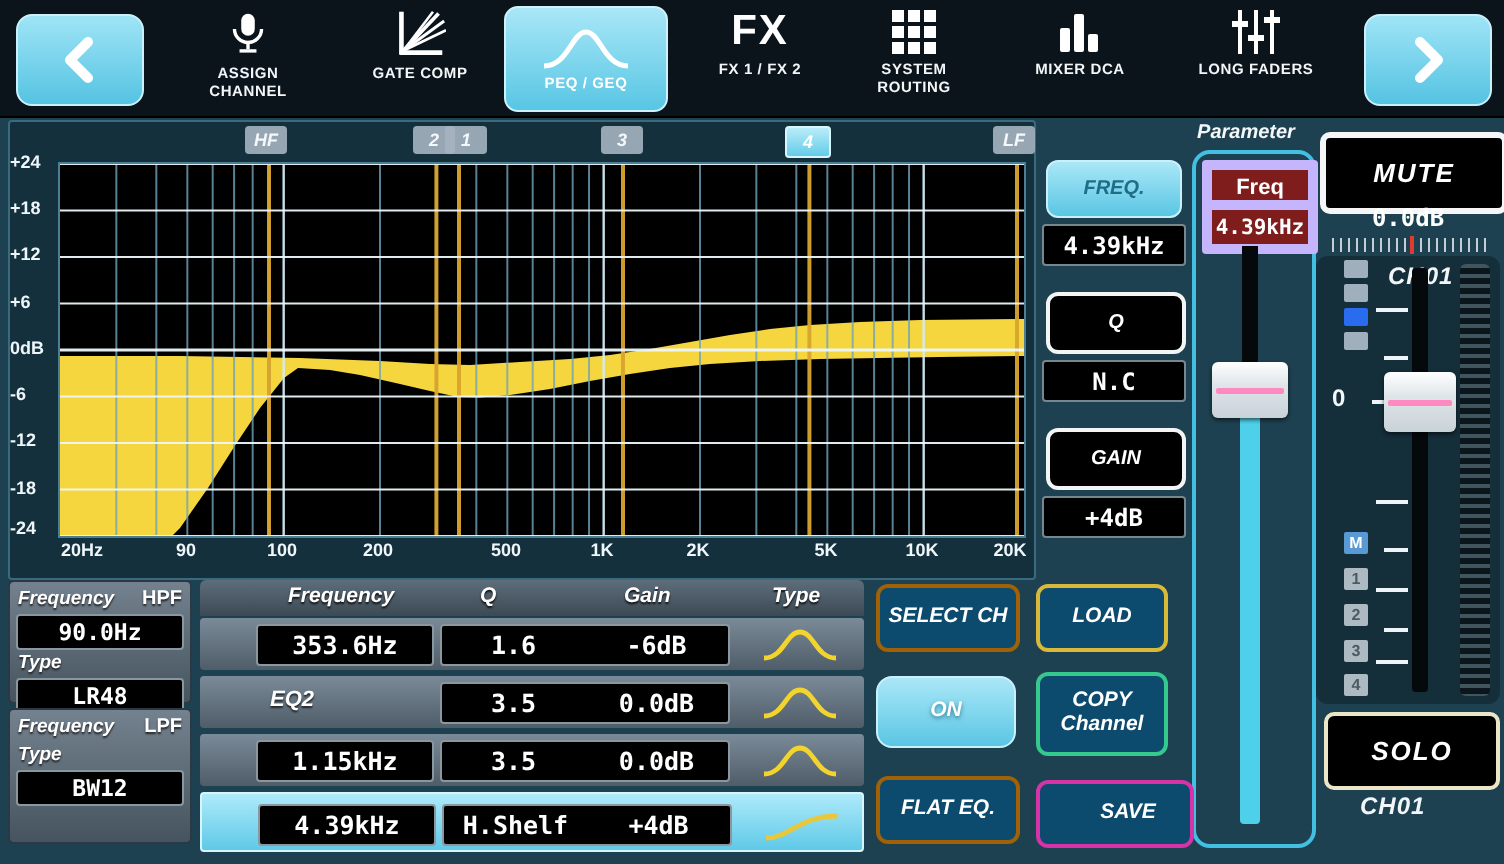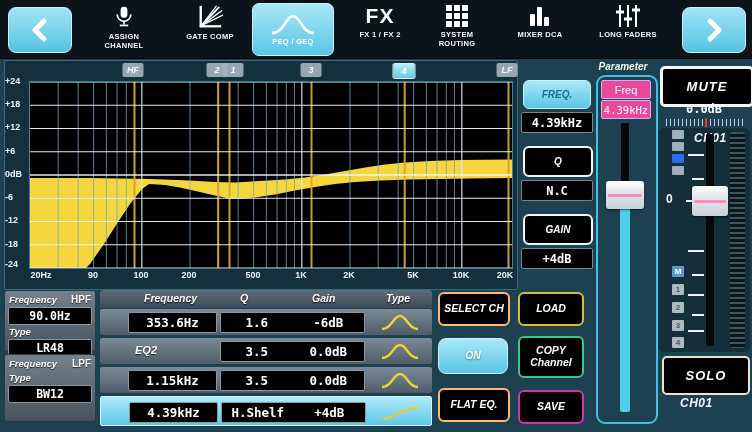--- a/index.html
+++ b/index.html
@@ -34,22 +34,22 @@
      display:flex;align-items:center;justify-content:center;cursor:pointer;}
   .pbtn.cyan{background:linear-gradient(#aae7f7,#5ac6e4);border:1px solid #c9f1fb;color:#1f6d86;}
   .pval{position:absolute;left:521px;width:70px;height:19px;background:#000;border:1px solid #77878f;
      border-radius:2px;color:#fff;font-family:"DejaVu Sans Mono",monospace;font-weight:bold;font-size:12px;
      display:flex;align-items:center;justify-content:center;}
 
   
   .param-title{position:absolute;left:588px;top:61px;width:70px;text-align:center;
      font-size:10px;font-weight:bold;font-style:italic;color:#f4f8fa;}
   .param-panel{position:absolute;left:596px;top:75px;width:58px;height:345px;border:2px solid #43bfe2;border-radius:9px;}
-  .param-box{position:absolute;left:3px;width:48px;height:17px;background:#ec4899;border:1px solid #c4b5fd;
-     border-radius:2px;display:flex;align-items:center;justify-content:center;font-weight:normal;}
+  .param-box{position:absolute;left:3px;width:48px;height:17px;background:#7f1d1d;border:5px solid #c4b5fd;
+     border-radius:2px;display:flex;align-items:center;justify-content:center;font-weight:bold;}
   .ptrack-top{position:absolute;left:23px;top:46px;width:8px;background:#05090c;}
   .ptrack-bot{position:absolute;left:22px;width:10px;background:#4fd0ea;border-radius:2px;}
   .cap{position:absolute;background:linear-gradient(#ffffff,#dfe6ea 40%,#c9d2d8);border-radius:3px;
      box-shadow:0 1px 2px rgba(0,0,0,.6);cursor:pointer;}
   .cap .pink{position:absolute;left:2px;right:2px;top:46%;height:3px;background:#ff8ac2;border-radius:1px;}
 
   
   .mute{position:absolute;left:660px;top:66px;width:88px;height:35px;background:#000;border:3px solid #f4f6f7;
      border-radius:5px;color:#fff;font-style:italic;font-weight:bold;font-size:13px;letter-spacing:1px;
      display:flex;align-items:center;justify-content:center;cursor:pointer;}
@@ -93,21 +93,21 @@
   .eqname{position:absolute;left:3px;top:6px;font-size:11px;font-weight:bold;font-style:italic;color:#fff;text-shadow:0 1px 1px #222;margin-left:32px;}
   .eqcell{position:absolute;top:3px;height:19px;background:#000;border:1px solid #8a979e;border-radius:2px;
      color:#fff;font-family:"DejaVu Sans Mono",monospace;font-weight:bold;font-size:12.5px;
      display:flex;align-items:center;}
   .cfreq{left:28px;width:87px;justify-content:center;}
   .cqg{left:120px;width:143px;}
   .cqg span{width:50%;text-align:center;}
   .ctype{position:absolute;left:272px;top:2px;width:56px;height:22px;display:flex;align-items:center;justify-content:center;}
 
   
-  .act{position:absolute;background:#000000;border:2px solid #fdba74;border-radius:6px;color:#fff;
+  .act{position:absolute;background:#0c4a6e;border:2px solid #a16207;border-radius:6px;color:#fff;
      font-style:italic;font-weight:bold;font-size:10.5px;display:flex;flex-direction:column;
      align-items:center;justify-content:center;line-height:1.1;cursor:pointer;}
   .act.yellow{border-color:#d8b93a;}
   .act.green{border-color:#35c98e;}
   .act.magenta{border-color:#d633a8;}
   .act.cyanbtn{background:linear-gradient(#aae7f7,#5ac6e4);border:1px solid #c9f1fb;color:#fff;
      text-shadow:0 1px 2px rgba(20,90,110,.7);border-radius:8px;}
 </style>
 </head>
 <body>
@@ -437,15 +437,15 @@
   </div>
 
   <div class="act" style="left:438px;top:292px;width:68px;height:30px;">SELECT CH</div>
   <div class="act yellow" style="left:518px;top:292px;width:62px;height:30px;">LOAD</div>
   <div class="act cyanbtn" style="left:438px;top:338px;width:68px;height:34px;">ON</div>
   <div class="act green" style="left:518px;top:336px;width:62px;height:38px;">
     <span>COPY</span>
     <span>Channel</span>
   </div>
   <div class="act" style="left:438px;top:388px;width:68px;height:30px;">FLAT EQ.</div>
-  <div class="act magenta" style="left:518px;top:390px;width:62px;height:30px;">SAVE</div>
+  <div class="act magenta" style="left:518px;top:390px;width:62px;height:30px;padding-left:13px;">SAVE</div>
 
 </div>
 
 </body></html>

